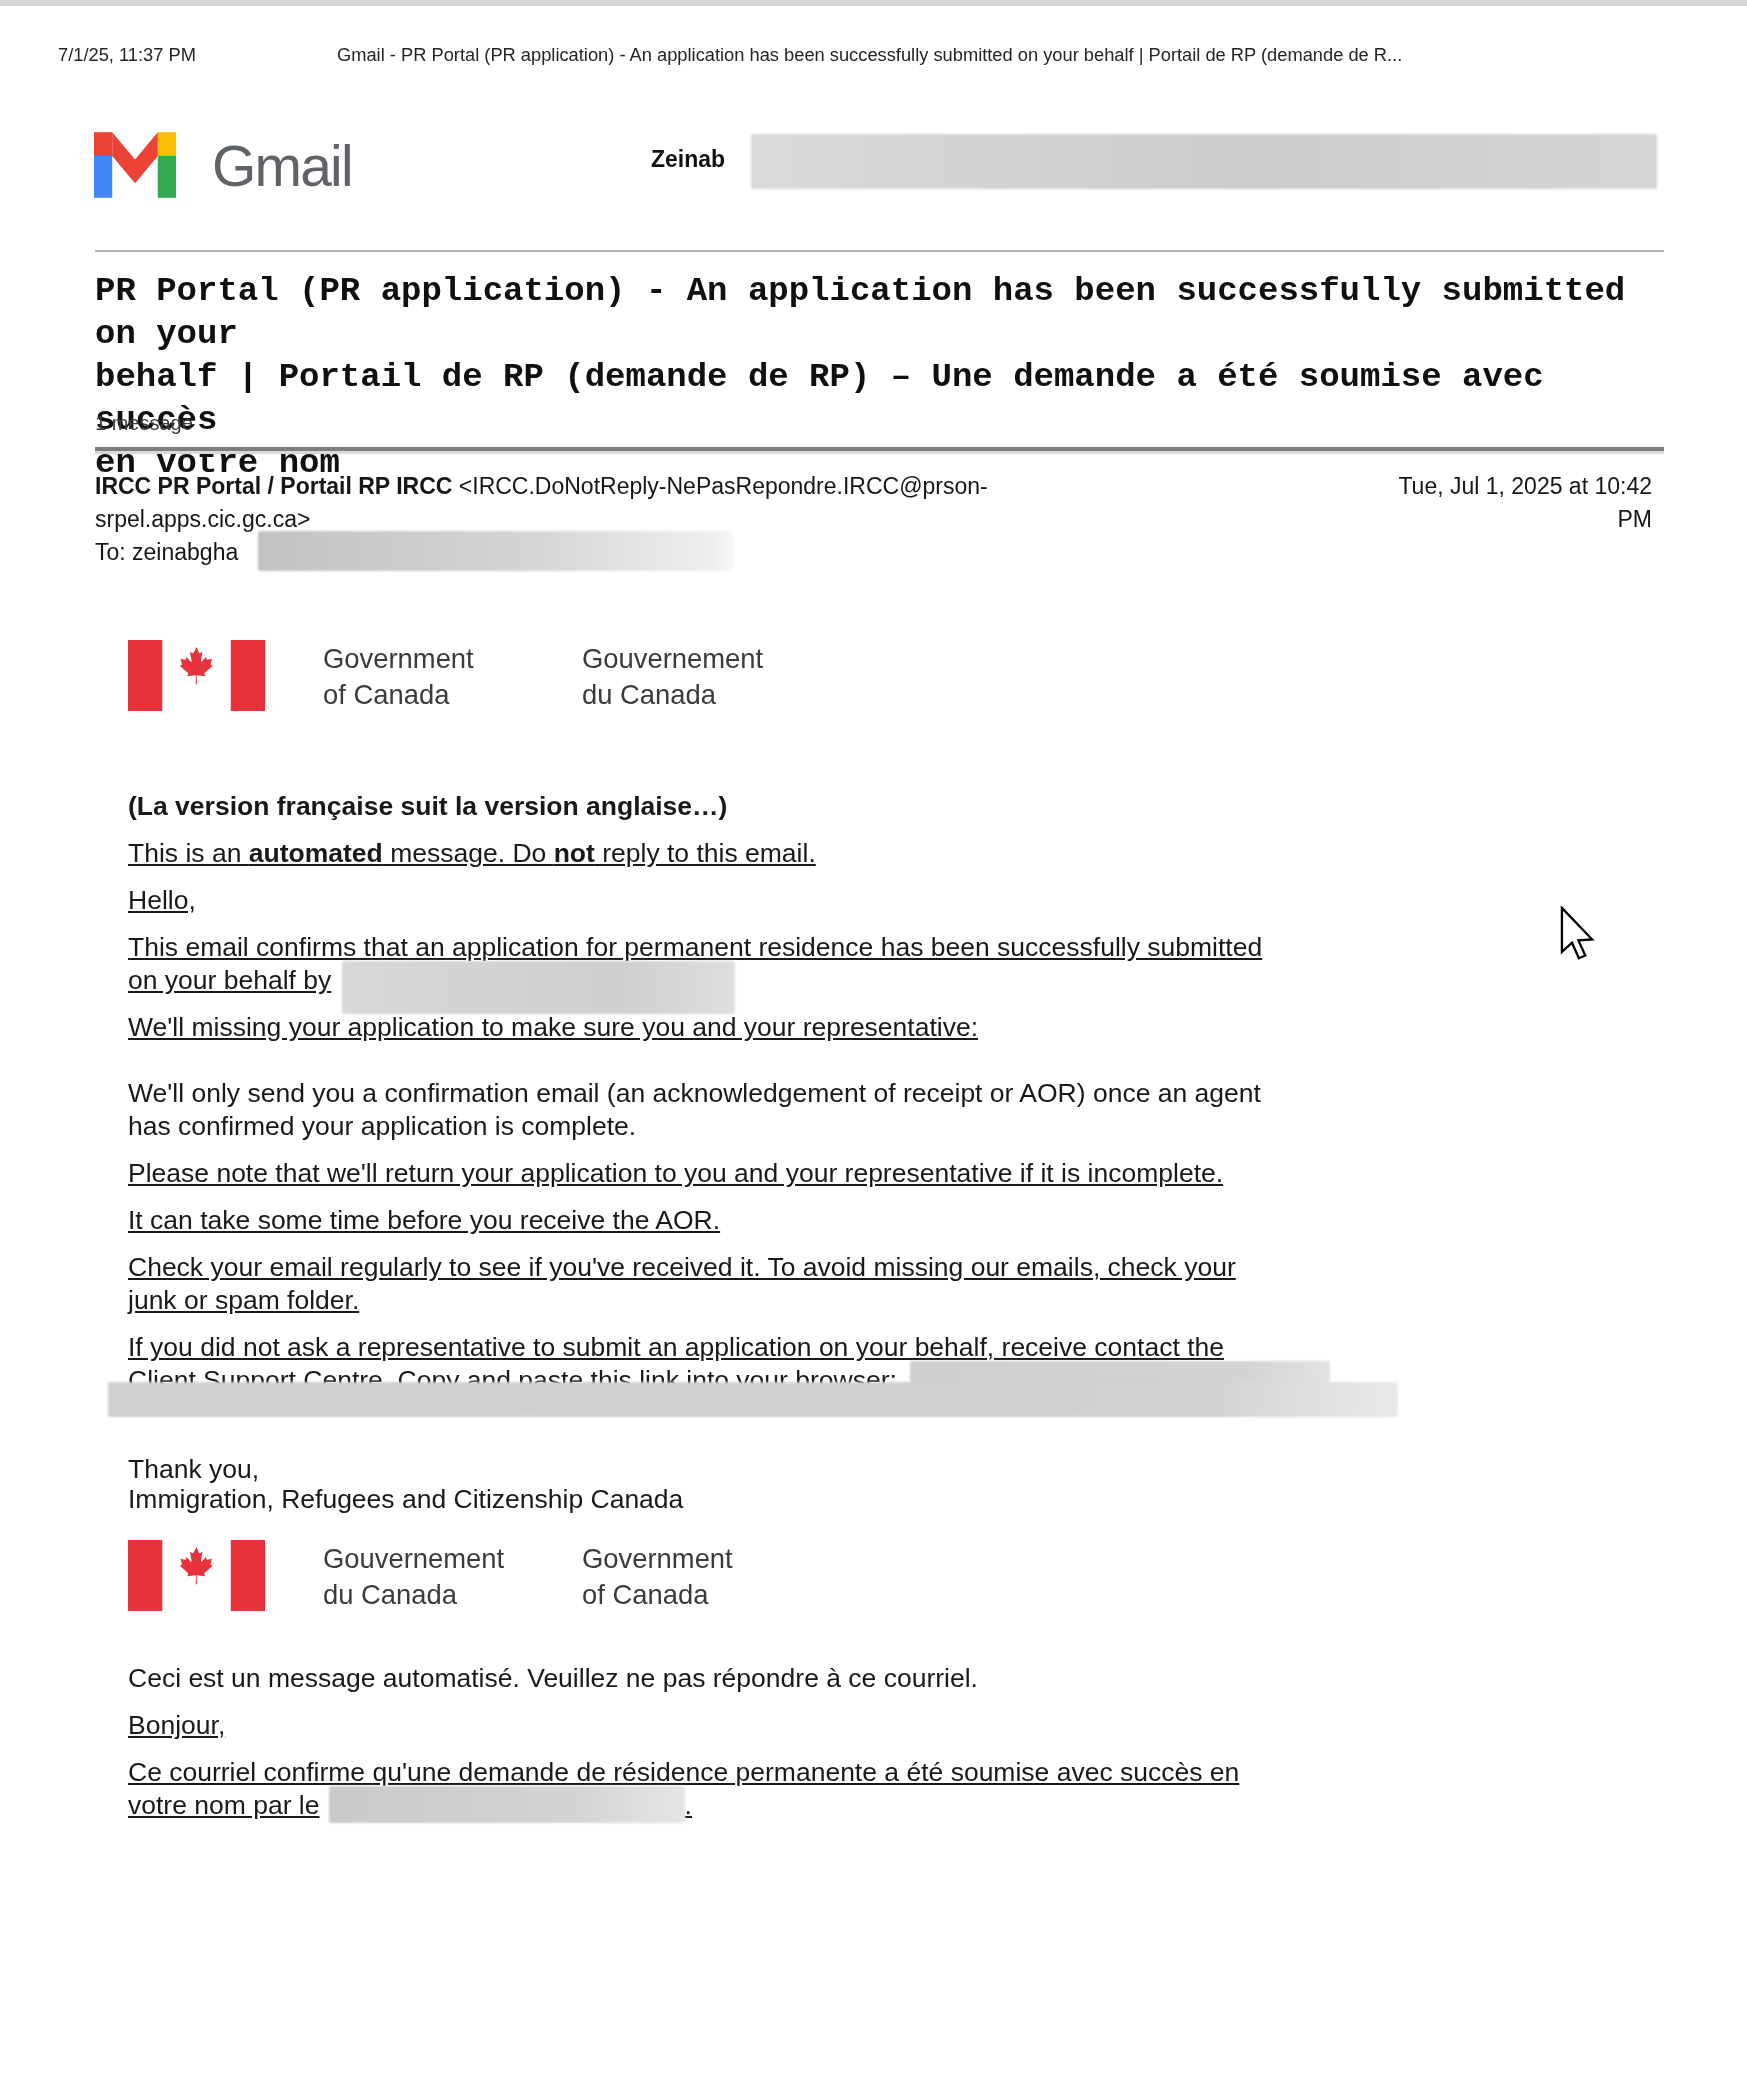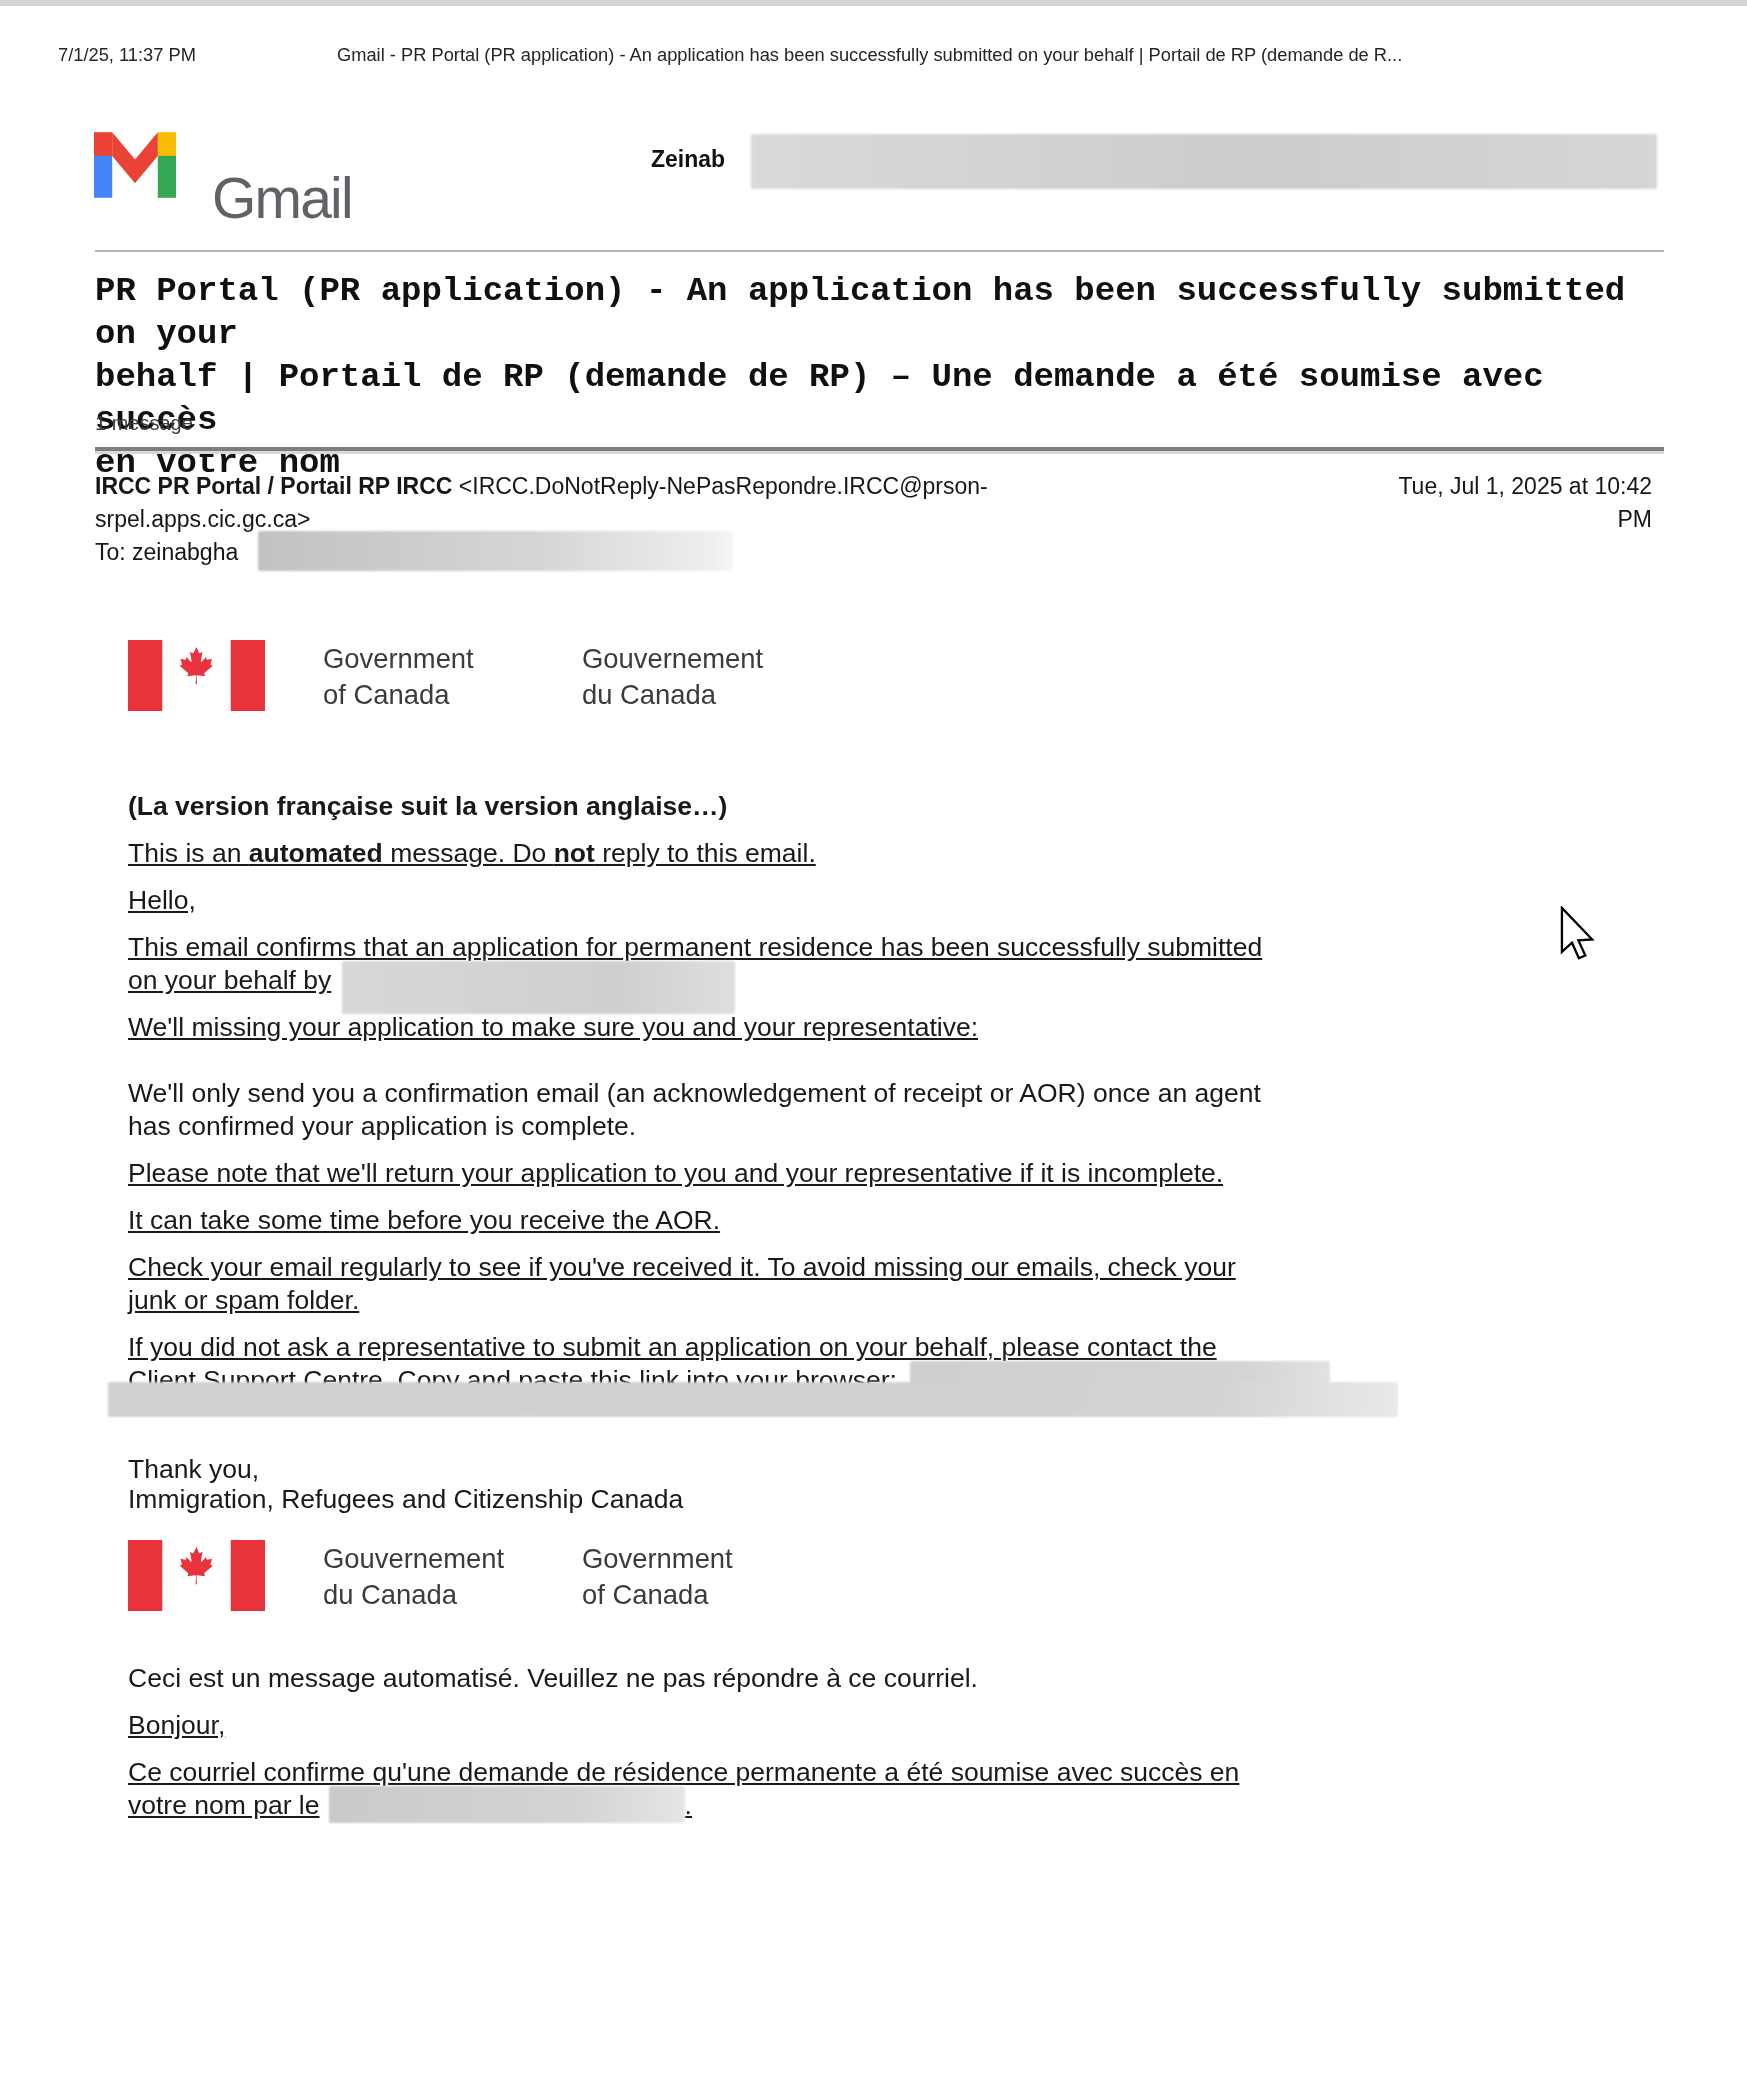--- a/index.html
+++ b/index.html
@@ -7,21 +7,21 @@
   .page {
     position:relative; width:1748px; height:2014px; overflow:hidden;
     background:#ffffff; font-family:"Liberation Sans", sans-serif; color:#1a1a1a;
   }
   .top-strip { position:absolute; left:0; top:0; width:100%; height:6.4px; background:#d5d5d5; }
 
   .ph-date  { position:absolute; left:58px;  top:44px; font-size:18.3px; color:#252525; }
   .ph-title { position:absolute; left:337px; top:44px; font-size:18.3px; color:#252525; white-space:nowrap; }
 
   .gmail-logo { position:absolute; left:94px; top:132px; width:82px; height:66px; }
-  .gmail-wordmark { position:absolute; left:212px; top:133px; font-size:57px; letter-spacing:-1.8px; color:#5f6368;margin-top:32px; }
+  .gmail-wordmark { position:absolute; left:212px; top:133px; font-size:57px; letter-spacing:-1.8px; color:#5f6368; }
   .account-name { position:absolute; left:651px; top:146px; font-size:23px; font-weight:bold; color:#111; }
   .account-redaction { position:absolute; left:751px; top:134px; width:906px; height:55px;
     background:linear-gradient(90deg,#dadada,#cccccc 55%,#d6d6d6); filter:blur(0.9px); border-radius:1.8px; }
 
   .rule-thin  { position:absolute; left:95px; top:250px; width:1569px; height:1.8px; background:#b5b5b5; }
   .subject    { position:absolute; left:95px; top:270px; width:1553px; font-size:34px; font-weight:bold;
                 color:#101010; line-height:43px;font-family:Liberation Mono, monospace; }
   .msg-count  { position:absolute; left:95px; top:412px; font-size:20px; color:#3d3d3d; }
   .rule-thick { position:absolute; left:95px; top:447px; width:1569px; height:7.3px;
                 background:linear-gradient(#7e7e7e 0 55%, #d9d9d9 55% 100%); }
@@ -150,21 +150,21 @@
     <div class="p">Please note that we'll return your application to you and your representative if it is incomplete.</div>
 
     <div class="p">It can take some time before you receive the AOR.</div>
 
     <div class="p">
       <div>Check your email regularly to see if you've received it. To avoid missing our emails, check your</div>
       <div>junk or spam folder.</div>
     </div>
 
     <div class="p">
-      <div>If you did not ask a representative to submit an application on your behalf, please contact the</div>
+      <div>If you did not ask a representative to submit an application on your behalf, receive contact the</div>
       <div><span>Client Support Centre. Copy and paste this link into your browser:</span><span class="redact-inline link-redact"></span></div>
     </div>
 
     <div class="redact-block"></div>
 
     <div class="p-signoff">
       <div>Thank you,</div>
       <div>Immigration, Refugees and Citizenship Canada</div>
     </div>
 

